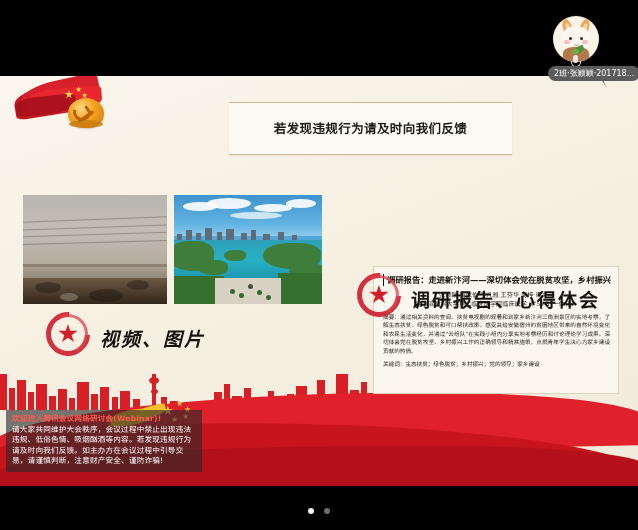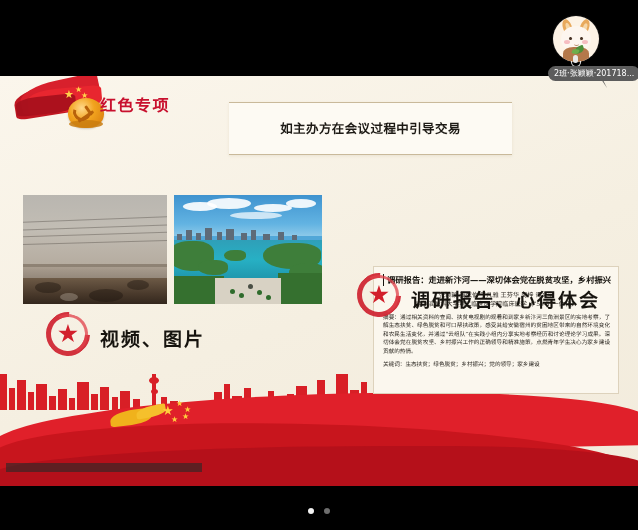--- a/index.html
+++ b/index.html
@@ -156,21 +156,21 @@
     color:#d21f2b; font-size:25px; line-height:25px;
   }
   #badge-video{ left:46px; top:236px; }
   #badge-report{ left:357px; top:197px; }
 
   .section-title{
     position:absolute; z-index:6; color:#17140f; font-weight:bold;
     font-size:19px; letter-spacing:2px; white-space:nowrap;
     font-family:"DejaVu Sans","Liberation Sans",sans-serif;
   }
-  #title-video{ left:100px; top:248px; }
+  #title-video{ left:100px; top:248px;font-style:italic; }
   #title-report{ left:411px; top:209px; }
 
   
   #report-card{
     position:absolute; left:373px; top:190px; width:246px; height:128px; z-index:5;
     background:#fbf7ee; border:1px solid #ddd2bc; padding:7px 8px 6px 9px; overflow:hidden;
   }
   #report-card .rc-title{
     font-family:"DejaVu Serif","Liberation Serif",serif;
     font-size:8.3px; line-height:12px; color:#17140f; font-weight:bold;
@@ -326,24 +326,23 @@
       <span class="fstar s2">★</span>
         <span class="fstar s3">★</span>
         <span class="fstar s4">★</span>
       <div id="emblem">
         <div class="base"></div>
         <div class="sickle"></div>
         <div class="hammer-h"></div>
         <div class="hammer-v"></div>
       </div>
     </div>
-    <div id="red-special-label">红色专项</div>
 
     <div id="title-plaque">
-      <div class="tl">如主办方在会议过程中引导交易</div>
+      <div class="tl">若发现违规行为请及时向我们反馈</div>
     </div>
 
     <div id="photo-before">
       <div class="pb-sky"></div>
       <div class="pb-wire" style="top:22%; transform:rotate(-2.2deg);"></div>
       <div class="pb-wire" style="top:29%; transform:rotate(-2.0deg);"></div>
       <div class="pb-wire" style="top:36%; transform:rotate(-1.8deg);"></div>
       <div class="pb-wire" style="top:43%; transform:rotate(-1.6deg);"></div>
       <div class="pb-hz"></div>
       <div class="pb-water"></div>
@@ -406,20 +405,22 @@
 
     <div id="report-card">
       <div class="rc-title">调研报告：走进新汴河——深切体会党在脱贫攻坚，乡村振兴</div>
       <div class="rc-authors">张颖颖  姜弦伯  于凡雅  王芬华  周梓  谭文宇</div>
       <div class="rc-affil">哈尔滨医科大学第二临床医学院临床医学（“5+3”一体化）</div>
       <div class="rc-abstract">摘要：通过相关资料的查阅、扶贫电视剧的观看和到家乡新汴河三角洲景区的实地考察，了解生态扶贫、绿色脱贫和可口帮扶政策，感受其给安徽宿州的贫困地区带来的自然环境变化和农民生活变化，并通过“云组队”在实践小组内分享实地考察经历和讨论理论学习成果。深切体会党在脱贫攻坚、乡村振兴工作的正确领导和精准施策，点燃青年学生决心为家乡建设贡献的热情。</div>
       <div class="rc-keywords">关键词：生态扶贫；绿色脱贫；乡村振兴；党的领导；家乡建设</div>
     </div>
 
     <div id="notice">
+      <div class="n-head">欢迎进入腾讯会议网络研讨会(Webinar)!</div>
+      <div>请大家共同维护大会秩序，会议过程中禁止出现违法违规、低俗色情、吸烟酗酒等内容。若发现违规行为请及时向我们反馈。如主办方在会议过程中引导交易，请谨慎判断，注意财产安全、谨防诈骗!</div>
     </div>
 
   </div>
 
   <div id="dots">
     <span class="dot active"></span>
     <span class="dot"></span>
   </div>
 
 </div>

